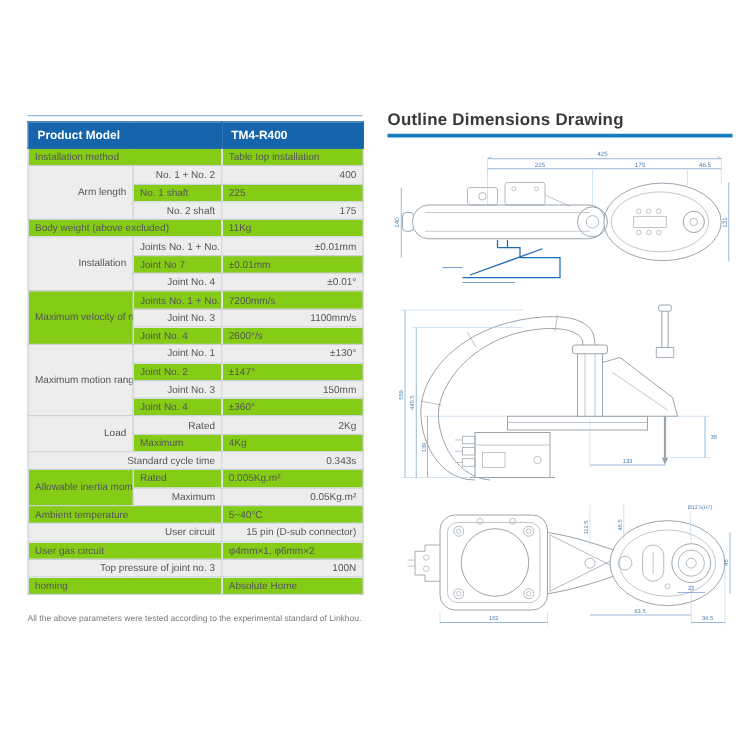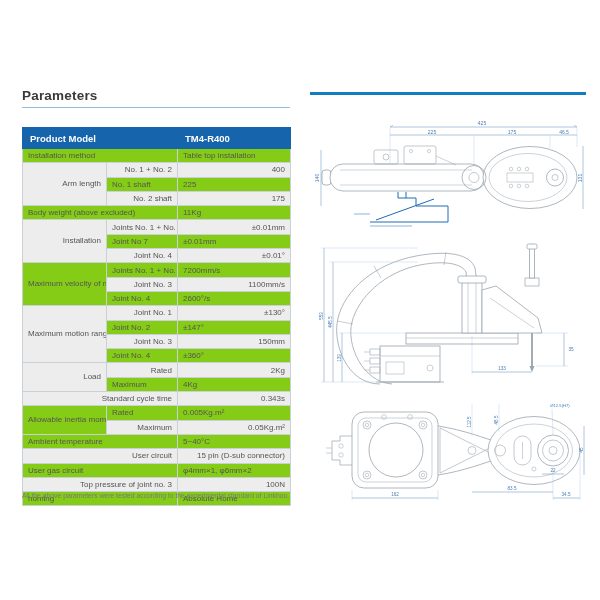--- a/index.html
+++ b/index.html
@@ -8,21 +8,21 @@
     background:#ffffff;color:#4a4a4a;
     font-family:"Liberation Sans", sans-serif;
   }
   .col-left{position:absolute;left:22px;top:88px;width:268px;}
   .col-right{position:absolute;left:310px;top:88px;width:276px;}
   .sec-title{font-size:13.5px;font-weight:bold;color:#3a3a3a;letter-spacing:.2px;}
   .rule-thin{height:1px;background:#8fbede;margin-top:4px;}
   .rule-thick{height:3px;background:#147dc2;margin-top:4px;}
 
   table.params{
-    border-collapse:collapse;table-layout:fixed;width:268px;margin-top:19px;
+    border-collapse:collapse;table-layout:fixed;width:268px;margin-top:4px;
     border:1px solid #a7b1bb;
   }
   table.params th{
     background:#1564ac;color:#ffffff;font-size:9.5px;font-weight:bold;
     text-align:left;height:20px;padding:0 7px;border:1px solid #1564ac;
   }
   table.params th.hval{border-left:1px solid rgba(255,255,255,.35);}
   table.params td{
     border:1px solid #c9d0d6;font-size:8px;color:#555555;
     height:13.3px;padding:0 5px;white-space:nowrap;overflow:hidden;
@@ -34,21 +34,20 @@
     position:absolute;left:22px;top:492px;width:290px;
     font-size:6.8px;color:#7a7a7a;
   }
   .drawing{position:absolute;}
   svg text{font-family:"Liberation Sans", sans-serif;}
 </style>
 </head>
 <body>
 
 <div class="col-left">
-  <div class="sec-title">Parameters</div>
   <div class="rule-thin"></div>
 
   <table class="params">
     <colgroup>
         <col style="width:84px">
         <col style="width:71px">
         <col style="width:113px">
       </colgroup>
     <tbody>
         <tr>
@@ -171,20 +170,21 @@
       <td colspan="2">homing</td>
       <td>Absolute Home</td>
     </tr>
   </tbody>
     </table>
 </div>
 
 <div class="footnote">All the above parameters were tested according to the experimental standard of Linkhou.</div>
 
 <div class="col-right">
+  <div class="sec-title">Outline Dimensions Drawing</div>
   <div class="rule-thick"></div>
 </div>
 
 <svg class="drawing" style="left:314px;top:118px;" width="272" height="116" viewBox="0 0 272 116">
   <g stroke="#9aa4ad" fill="none" stroke-width=".8">
     <rect x="8" y="52" width="9" height="15" rx="3"></rect>
     <rect x="16" y="46" width="154" height="27" rx="13" fill="#ffffff"></rect>
     <line x1="26" y1="52" x2="158" y2="52" stroke-width=".45"></line>
     <line x1="26" y1="67" x2="158" y2="67" stroke-width=".45"></line>
     <rect x="60" y="32" width="24" height="14" rx="2" stroke-width=".6"></rect>

